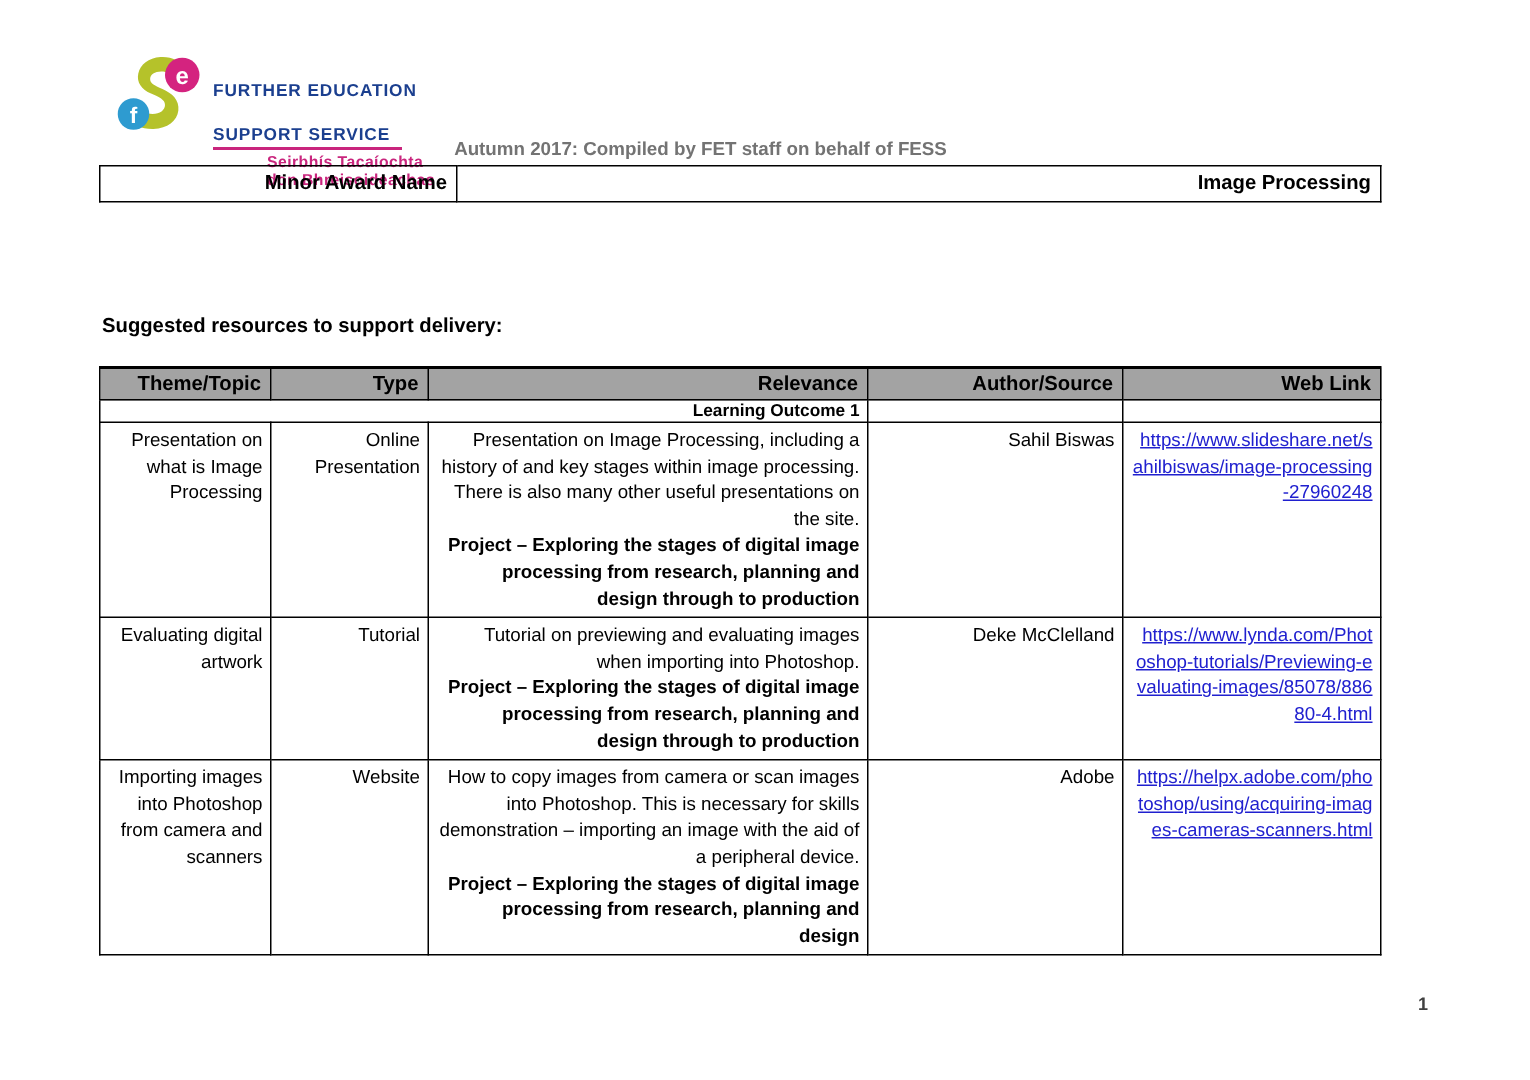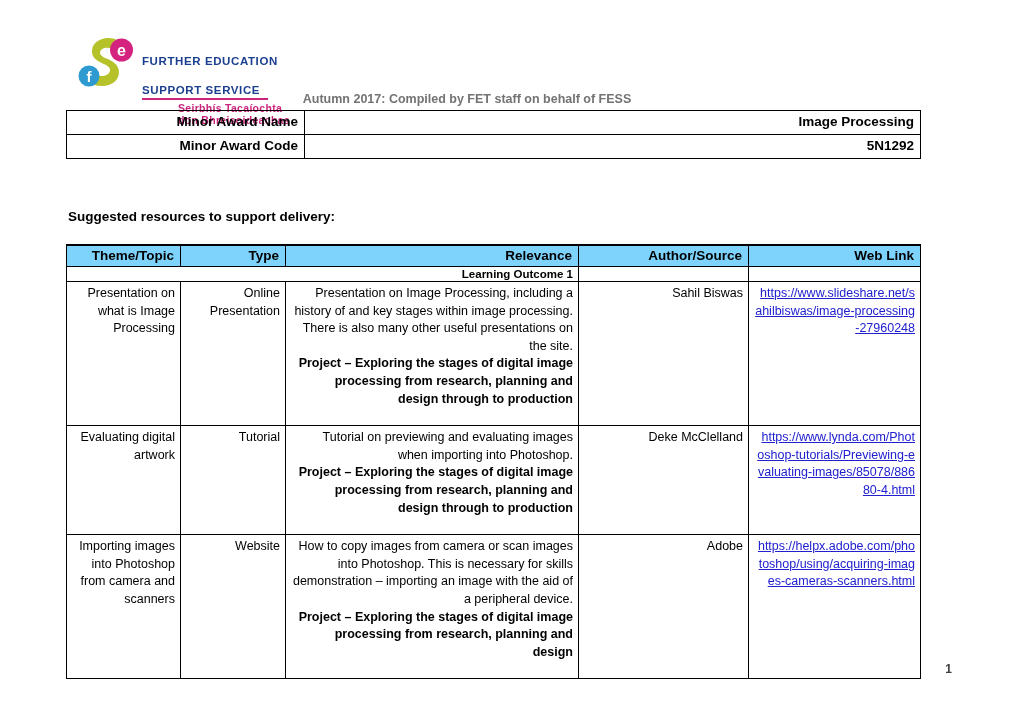--- a/index.html
+++ b/index.html
@@ -116,37 +116,37 @@
 
   
   .resource-table {
     position: absolute;
     left: 66px;
     top: 244px;
     width: 854px;
     border-top: 2px solid #000;
   }
   .resource-table th {
-    background: #7dd3fc;
+    background: #a3a3a3;
     font-weight: bold;
     font-size: 13.5px;
     height: 18px;
     padding: 1px 6px;
   }
   .resource-table .lo-row td {
     font-weight: bold;
     font-size: 11.5px;
     height: 14px;
     padding: 0 5px;
     line-height: 14px;
   }
   .resource-table td.body-cell {
     font-size: 12.5px;
     line-height: 17.6px;
-    padding: 3px 5px 17px 6px;
+    padding: 3px 5px 3px 6px;
   }
   .bold-note {
     font-weight: bold;
     display: block;
   }
   .weblink {
     color: #2020cf;
     text-decoration: underline;
     word-break: break-all;
     font-size: 12.5px;
@@ -199,24 +199,20 @@
 <table class="award-table">
   <colgroup>
       <col style="width:238px">
       <col style="width:616px">
     </colgroup>
   <tbody>
     <tr>
       <td>Minor Award Name</td>
       <td>Image Processing</td>
     </tr>
-    <tr>
-      <td>Minor Award Code</td>
-      <td>5N1292</td>
-    </tr>
   </tbody>
 </table>
 
 <div class="section-heading">Suggested resources to support delivery:</div>
 
 <table class="resource-table">
   <colgroup>
     <col style="width:114px">
     <col style="width:105px">
     <col style="width:293px">

